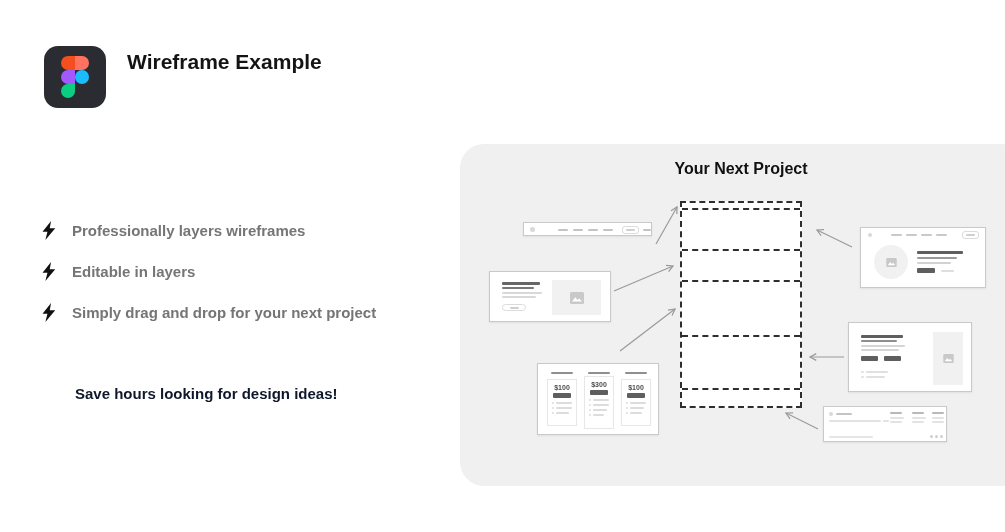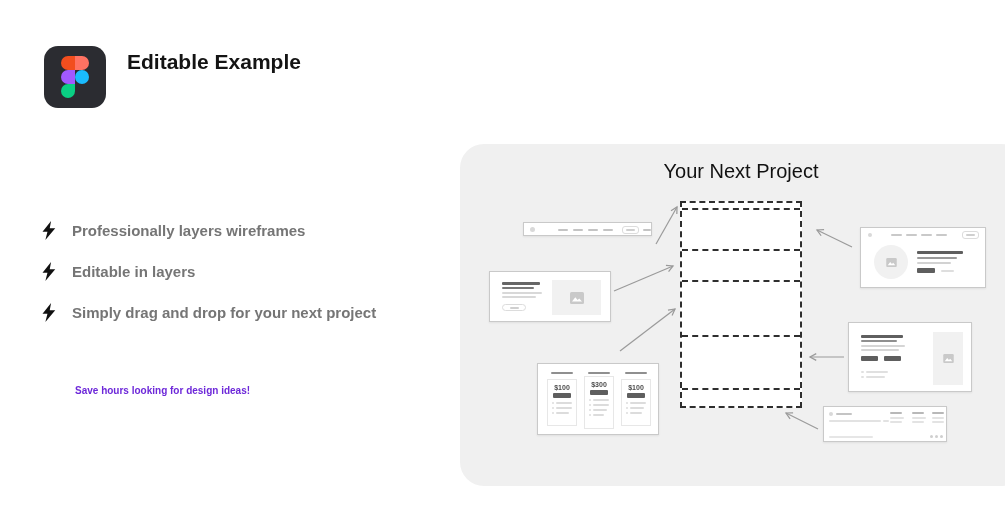--- a/index.html
+++ b/index.html
@@ -7,26 +7,26 @@
         font-family:"Liberation Sans", sans-serif;}
   
   .logo-tile{position:absolute;left:44px;top:46px;width:62px;height:62px;border-radius:14px;
              background:#2b2c31;display:flex;align-items:center;justify-content:center;}
   .app-title{position:absolute;left:127px;top:50px;font-size:21px;font-weight:bold;color:#141414;}
   .app-subtitle{position:absolute;left:127px;top:79px;font-size:19px;font-weight:bold;color:#9c9c9c;}
   
   .feature-row{position:absolute;left:40px;display:flex;align-items:center;}
   .bolt{width:17px;height:19px;margin-right:15px;flex:none;}
   .feature-label{font-size:15px;font-weight:bold;color:#757575;}
-  .tagline{position:absolute;left:75px;top:385px;font-size:10px;font-weight:bold;color:#6d28d9;}
+  .tagline{position:absolute;left:75px;top:385px;font-size:15px;font-weight:bold;color:#0f172a;}
   
   .panel{position:absolute;left:460px;top:144px;width:565px;height:342px;background:#f0f0f0;
          border-radius:24px;}
   .panel-title{position:absolute;left:641px;top:160px;width:200px;text-align:center;
-               font-size:20px;font-weight:normal;color:#111;}
+               font-size:16px;font-weight:bold;color:#111;}
   
   .dropzone{position:absolute;left:680px;top:201px;width:122px;height:207px;background:#fff;
             border:2px dashed #2e2e2e;box-sizing:border-box;display:flex;flex-direction:column;}
   .dz-sec{border-bottom:2px dashed #2e2e2e;box-sizing:border-box;}
   .dz-sec:last-child{border-bottom:none;flex:1;}
   
   .thumb{position:absolute;background:#fff;border:1px solid #c9c9c9;box-sizing:border-box;
          box-shadow:0 1px 2px rgba(0,0,0,0.07);}
   .ln{position:absolute;border-radius:1px;}
   .dot{position:absolute;border-radius:50%;background:#d9d9d9;}
@@ -54,21 +54,21 @@
 
   <div class="logo-tile">
     <svg width="28" height="42" viewBox="0 0 38 57">
       <path fill="#f24e1e" d="M0 9.5A9.5 9.5 0 0 1 9.5 0H19v19H9.5A9.5 9.5 0 0 1 0 9.5z"></path>
       <path fill="#ff7262" d="M19 0h9.5a9.5 9.5 0 1 1 0 19H19V0z"></path>
       <path fill="#a259ff" d="M0 28.5A9.5 9.5 0 0 1 9.5 19H19v19H9.5A9.5 9.5 0 0 1 0 28.5z"></path>
       <circle fill="#1abcfe" cx="28.5" cy="28.5" r="9.5"></circle>
       <path fill="#0acf83" d="M9.5 38H19v9.5A9.5 9.5 0 1 1 9.5 38z"></path>
     </svg>
   </div>
-  <div class="app-title">Editable Example</div>
+  <div class="app-title">Wireframe Example</div>
 
   <div class="feature-row" style="top:221px;">
     <svg class="bolt" viewBox="0 0 17 20">
       <path d="M11.2 0 L2.2 11.2 H7.4 L5.2 20 L15.6 7.6 H9.8 Z" fill="#111"></path>
     </svg>
     <span class="feature-label">Professionally layers wireframes</span>
   </div>
   <div class="feature-row" style="top:303px;">
     <svg class="bolt" viewBox="0 0 17 20">
       <path d="M11.2 0 L2.2 11.2 H7.4 L5.2 20 L15.6 7.6 H9.8 Z" fill="#111"></path>

